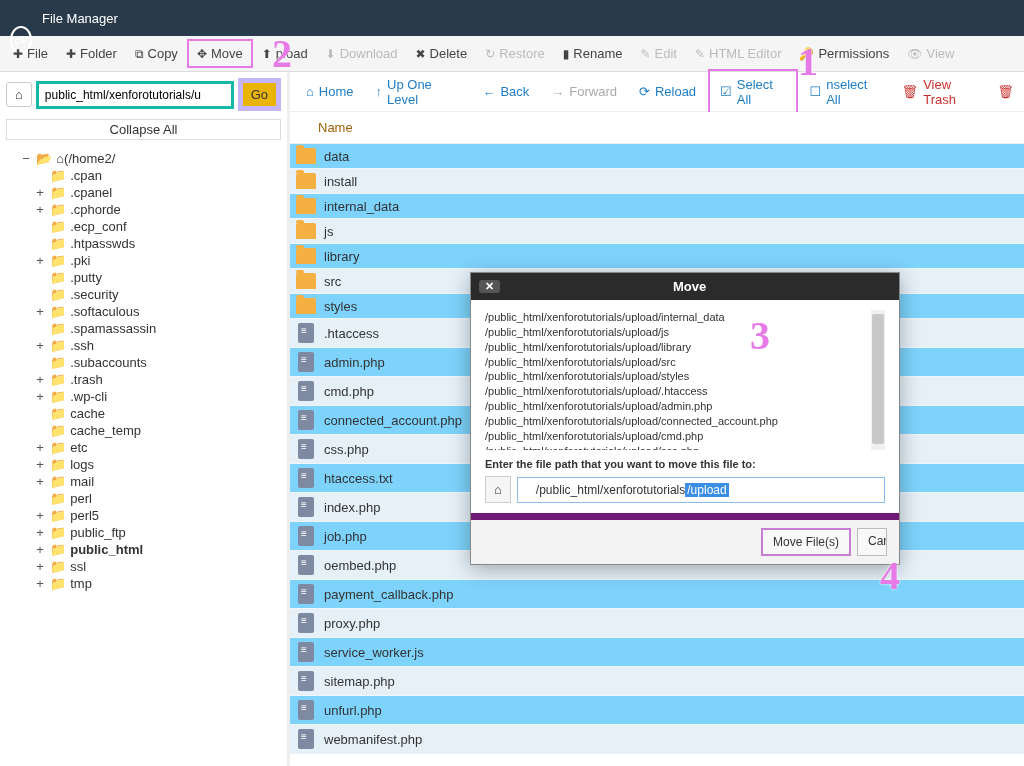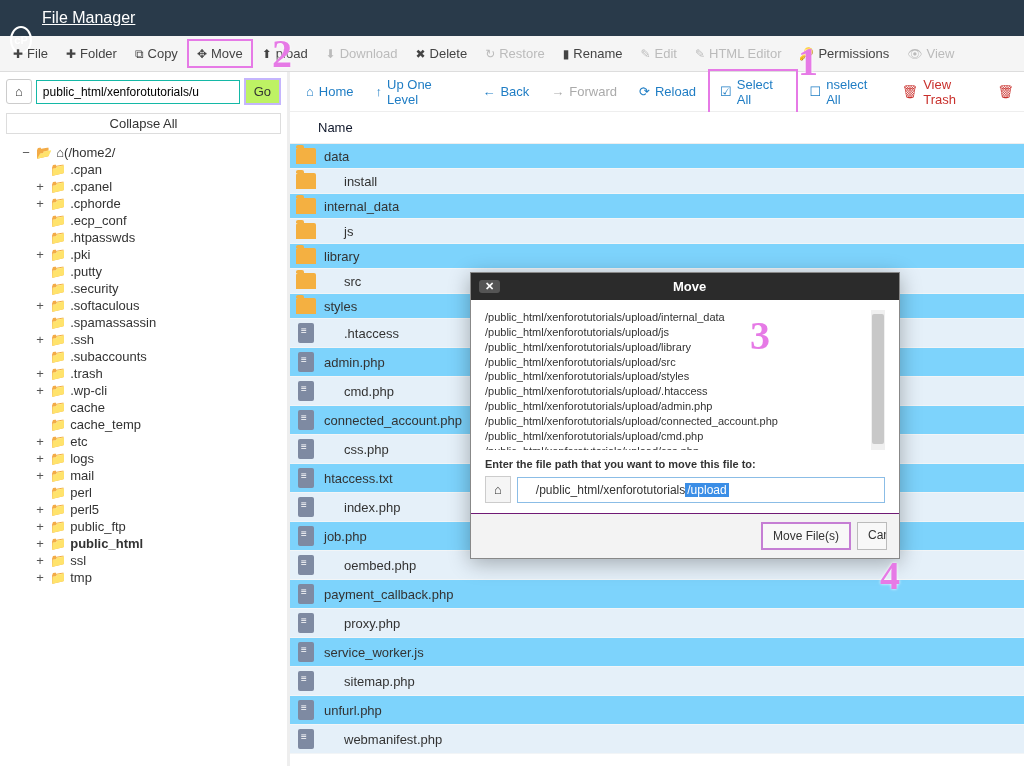--- a/index.html
+++ b/index.html
@@ -1,68 +1,68 @@
 <!DOCTYPE html>
 <html><head>
 <meta charset="utf-8">
 <style>
   * { box-sizing: border-box; margin: 0; padding: 0; }
   body { font-family: -apple-system, BlinkMacSystemFont, "Segoe UI", Arial, sans-serif; font-size: 13px; color: #333; background: #fff; overflow: hidden; width: 1024px; height: 766px; }
   .header { background: #293a4a; color: #fff; height: 36px; display: flex; align-items: center; padding: 0 10px; }
   .cp-logo { width: 22px; height: 28px; border: 2px solid #fff; border-radius: 50%; display:flex; align-items:center; justify-content:center; margin-right:10px; font-weight:bold; font-size:11px;margin-top:43px;}
-  .header-title { font-size: 16px; text-decoration: underline; }
+  .header-title { font-size: 13px; }
   .toolbar1 { background: #f5f5f5; border-bottom: 1px solid #ddd; height: 36px; display: flex; align-items: center; padding: 0 4px; }
   .tbtn { padding: 5px 8px; color: #444; cursor: pointer; display:flex; align-items:center; gap:4px; font-size:13px; border:1px solid transparent;}
   .tbtn.disabled { color: #bbb; }
   .tbtn .ic { font-size:12px; }
   .move-hl { border: 2px solid #e67ae6; }
   .main { display: flex; height: calc(100% - 72px); }
   .sidebar { width: 290px; border-right: 3px solid #eee; display:flex; flex-direction:column; }
   .path-row { display:flex; padding:6px; gap:4px; align-items:center;}
   .home-btn { border:1px solid #ccc; padding:4px 8px; background:#fff; border-radius:3px;}
-  .path-input { flex:1; border:1px solid #14b8a6; padding:4px 6px; font-size:12px;}
-  .go-btn { border:2px solid #c4b5fd; padding:4px 8px; background:#bef264;}
+  .path-input { flex:1; border:3px solid #14b8a6; padding:4px 6px; font-size:12px;}
+  .go-btn { border:5px solid #c4b5fd; padding:4px 8px; background:#eab308;}
   .collapse { border:1px solid #ddd; margin:2px 6px 6px; padding:2px; text-align:center; background:#fff;}
   .tree { padding: 4px 6px; overflow-y:auto; flex:1; font-size:13px;}
   .tree-row { display:flex; align-items:center; padding:1px 0; white-space:nowrap;}
   .tree-toggle { width:12px; text-align:center; color:#555; cursor:pointer;}
   .tree-folder { color:#f0ad4e; margin:0 4px;}
   .tree-folder.open { color:#f0ad4e; }
   .tree-label { cursor:pointer; }
   .tree-label.bold { font-weight:bold; }
   .ind1 { padding-left: 14px; }
   .ind2 { padding-left: 28px; }
   .content { flex:1; display:flex; flex-direction:column; position:relative;}
   .toolbar2 { height:40px; border-bottom:1px solid #eee; display:flex; align-items:center; padding:0 6px; gap:2px;}
   .t2btn { color:#1f7dc4; padding:6px 10px; display:flex; align-items:center; gap:5px; cursor:pointer; font-size:13px;}
   .t2btn.sel { border:2px solid #e67ae6; }
   .t2btn.trash { color:#c9302c; }
-  .table-head { background:#fff; border-bottom:1px solid #eee; padding:8px 28px; color:#0f172a; font-size:13px;}
+  .table-head { background:#fff; border-bottom:1px solid #eee; padding:8px 28px; color:#a16207; font-size:13px;}
   .file-list { flex:1; overflow-y:auto; }
   .file-row { display:flex; align-items:center; padding:4px 6px; border-bottom:1px solid #f2f5f7; background:#7dd3fc;}
-  .file-row.alt { background:#e5f0f9;gap:20px; }
+  .file-row.alt { background:#e5f0f9; }
   .folder-ico { width:20px; height:16px; background:#f4b041; border-radius:2px 2px 0 0; position:relative; margin-right:8px;}
   .folder-ico::before { content:""; position:absolute; top:-3px; left:0; width:8px; height:3px; background:#f4b041; border-radius:2px 2px 0 0;}
   .file-ico { width:16px; height:20px; background:#7e8aa2; border-radius:2px; margin-right:10px; margin-left:2px; position:relative;}
   .file-ico::after{content:"≡"; color:#fff; position:absolute; top:2px; left:3px; font-size:10px;}
   .file-name { font-size:13px; color:#333;}
   .dialog { position:absolute; top:200px; left:180px; width:430px; background:#fff; border:1px solid #888; box-shadow:0 4px 20px rgba(0,0,0,0.3); }
   .dlg-title { background:#2b2b2b; color:#fff; padding:6px 8px; display:flex; align-items:center; font-weight:bold; font-size:13px;}
   .dlg-close { background:#555; color:#fff; border-radius:3px; padding:0 6px; margin-right:8px; font-size:11px; cursor:pointer;}
   .dlg-title-text { flex:1; text-align:center; margin-right:20px;}
   .dlg-body { padding:10px 14px; }
   .dlg-paths { max-height:140px; overflow-y:scroll; font-size:11px; line-height:1.35; color:#333; border-right:14px solid #e8e8e8; padding-right:20px;}
   .dlg-paths::-webkit-scrollbar{width:14px;}
   .dlg-paths::-webkit-scrollbar-thumb{background:#bbb;}
   .dlg-label { font-size:11px; font-weight:bold; margin:8px 0 6px;}
   .dlg-input-row { display:flex; gap:6px; align-items:center;}
   .dlg-input-row .hb { border:1px solid #ccc; padding:5px 8px; background:#f5f5f5;}
   .dlg-input { flex:1; border:1px solid #8bbde6; padding:5px 18px; font-size:12px;}
   .upload-hl { background:#3b8ee6; color:#fff; padding:0 2px;}
-  .dlg-footer { background:#f3f3f3; padding:8px 12px; display:flex; justify-content:flex-end; gap:6px; border-top:1px solid #701a75;}
+  .dlg-footer { background:#f3f3f3; padding:8px 12px; display:flex; justify-content:flex-end; gap:6px; border-top:7px solid #701a75;}
   .dlg-btn { border:1px solid #bbb; background:#f8f8f8; padding:5px 10px; font-size:12px; cursor:pointer;}
   .dlg-btn.primary { border:2px solid #c57ed4;}
   .anno { position:absolute; color:#e67ae6; font-family: Georgia, serif; font-size:40px; font-weight:bold; pointer-events:none; text-shadow:0 0 3px #fff;}
   .scroll-fake { position:absolute; right:0; top:0; bottom:0; width:14px; background:#f0f0f0;}
   .scroll-thumb { position:absolute; right:1px; top:4px; width:12px; height:130px; background:#c8c8c8; border-radius:2px;}
 </style>
 </head>
 <body>
 
 <div class="header">

